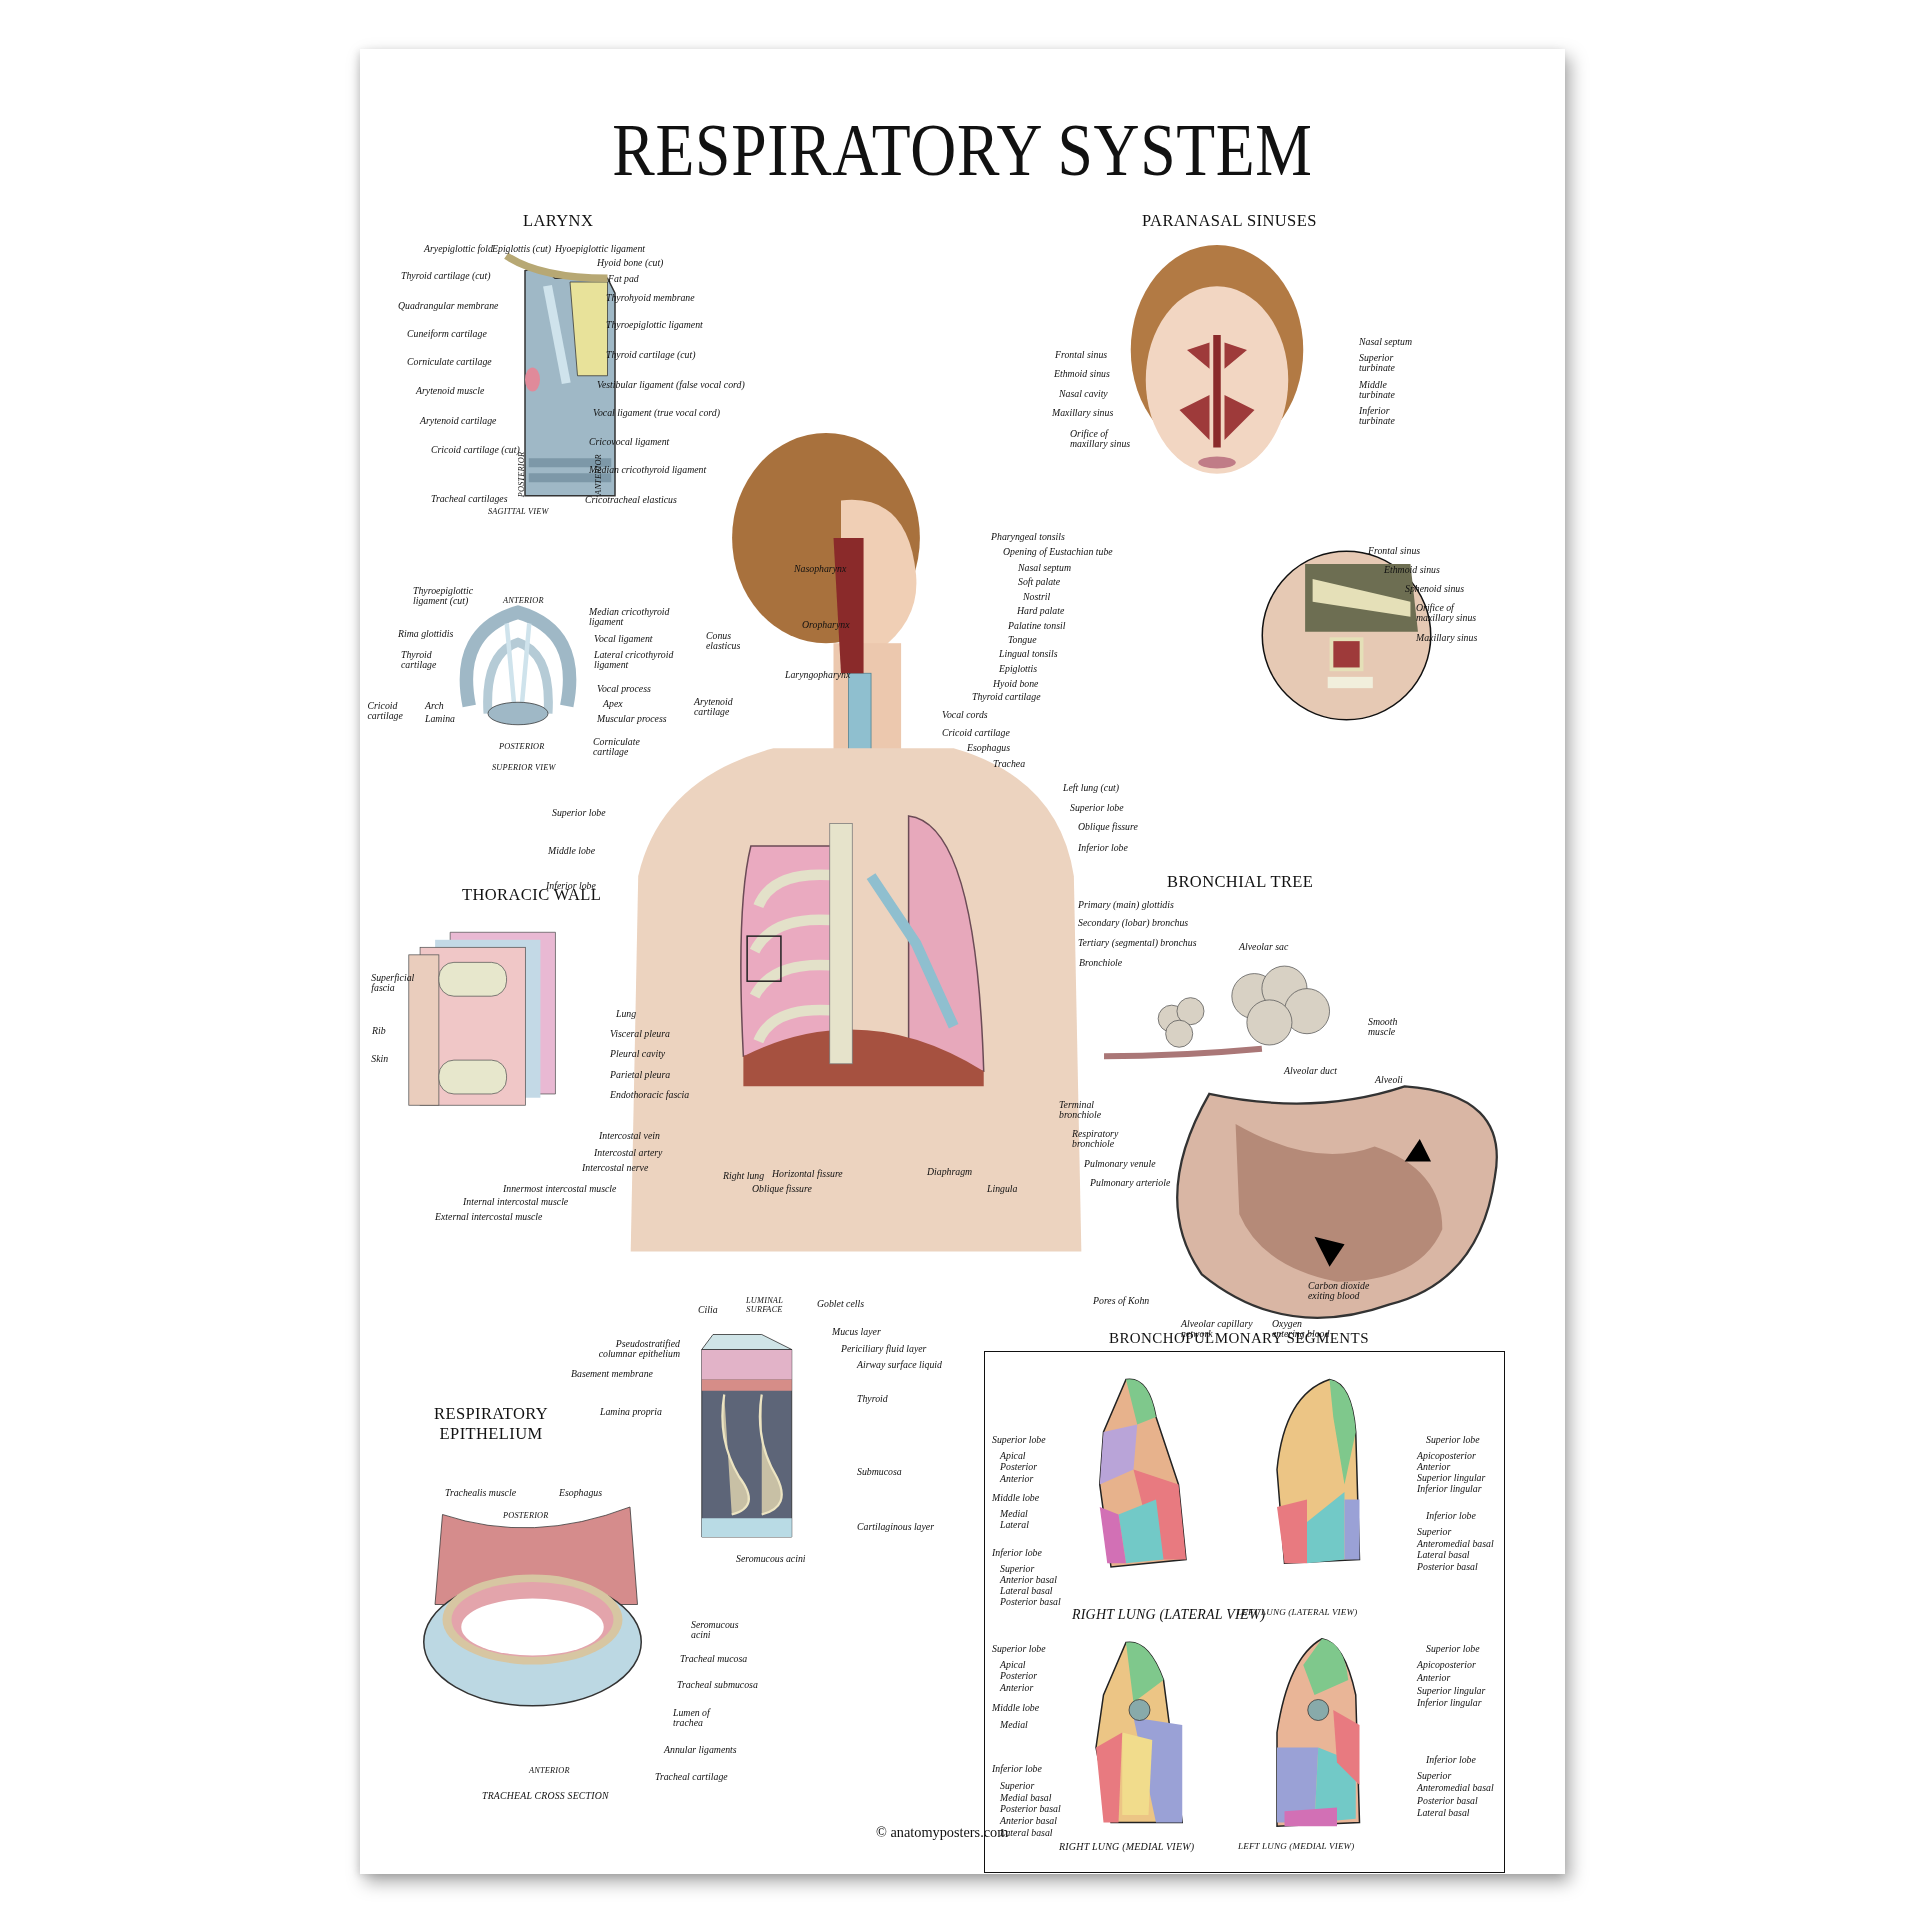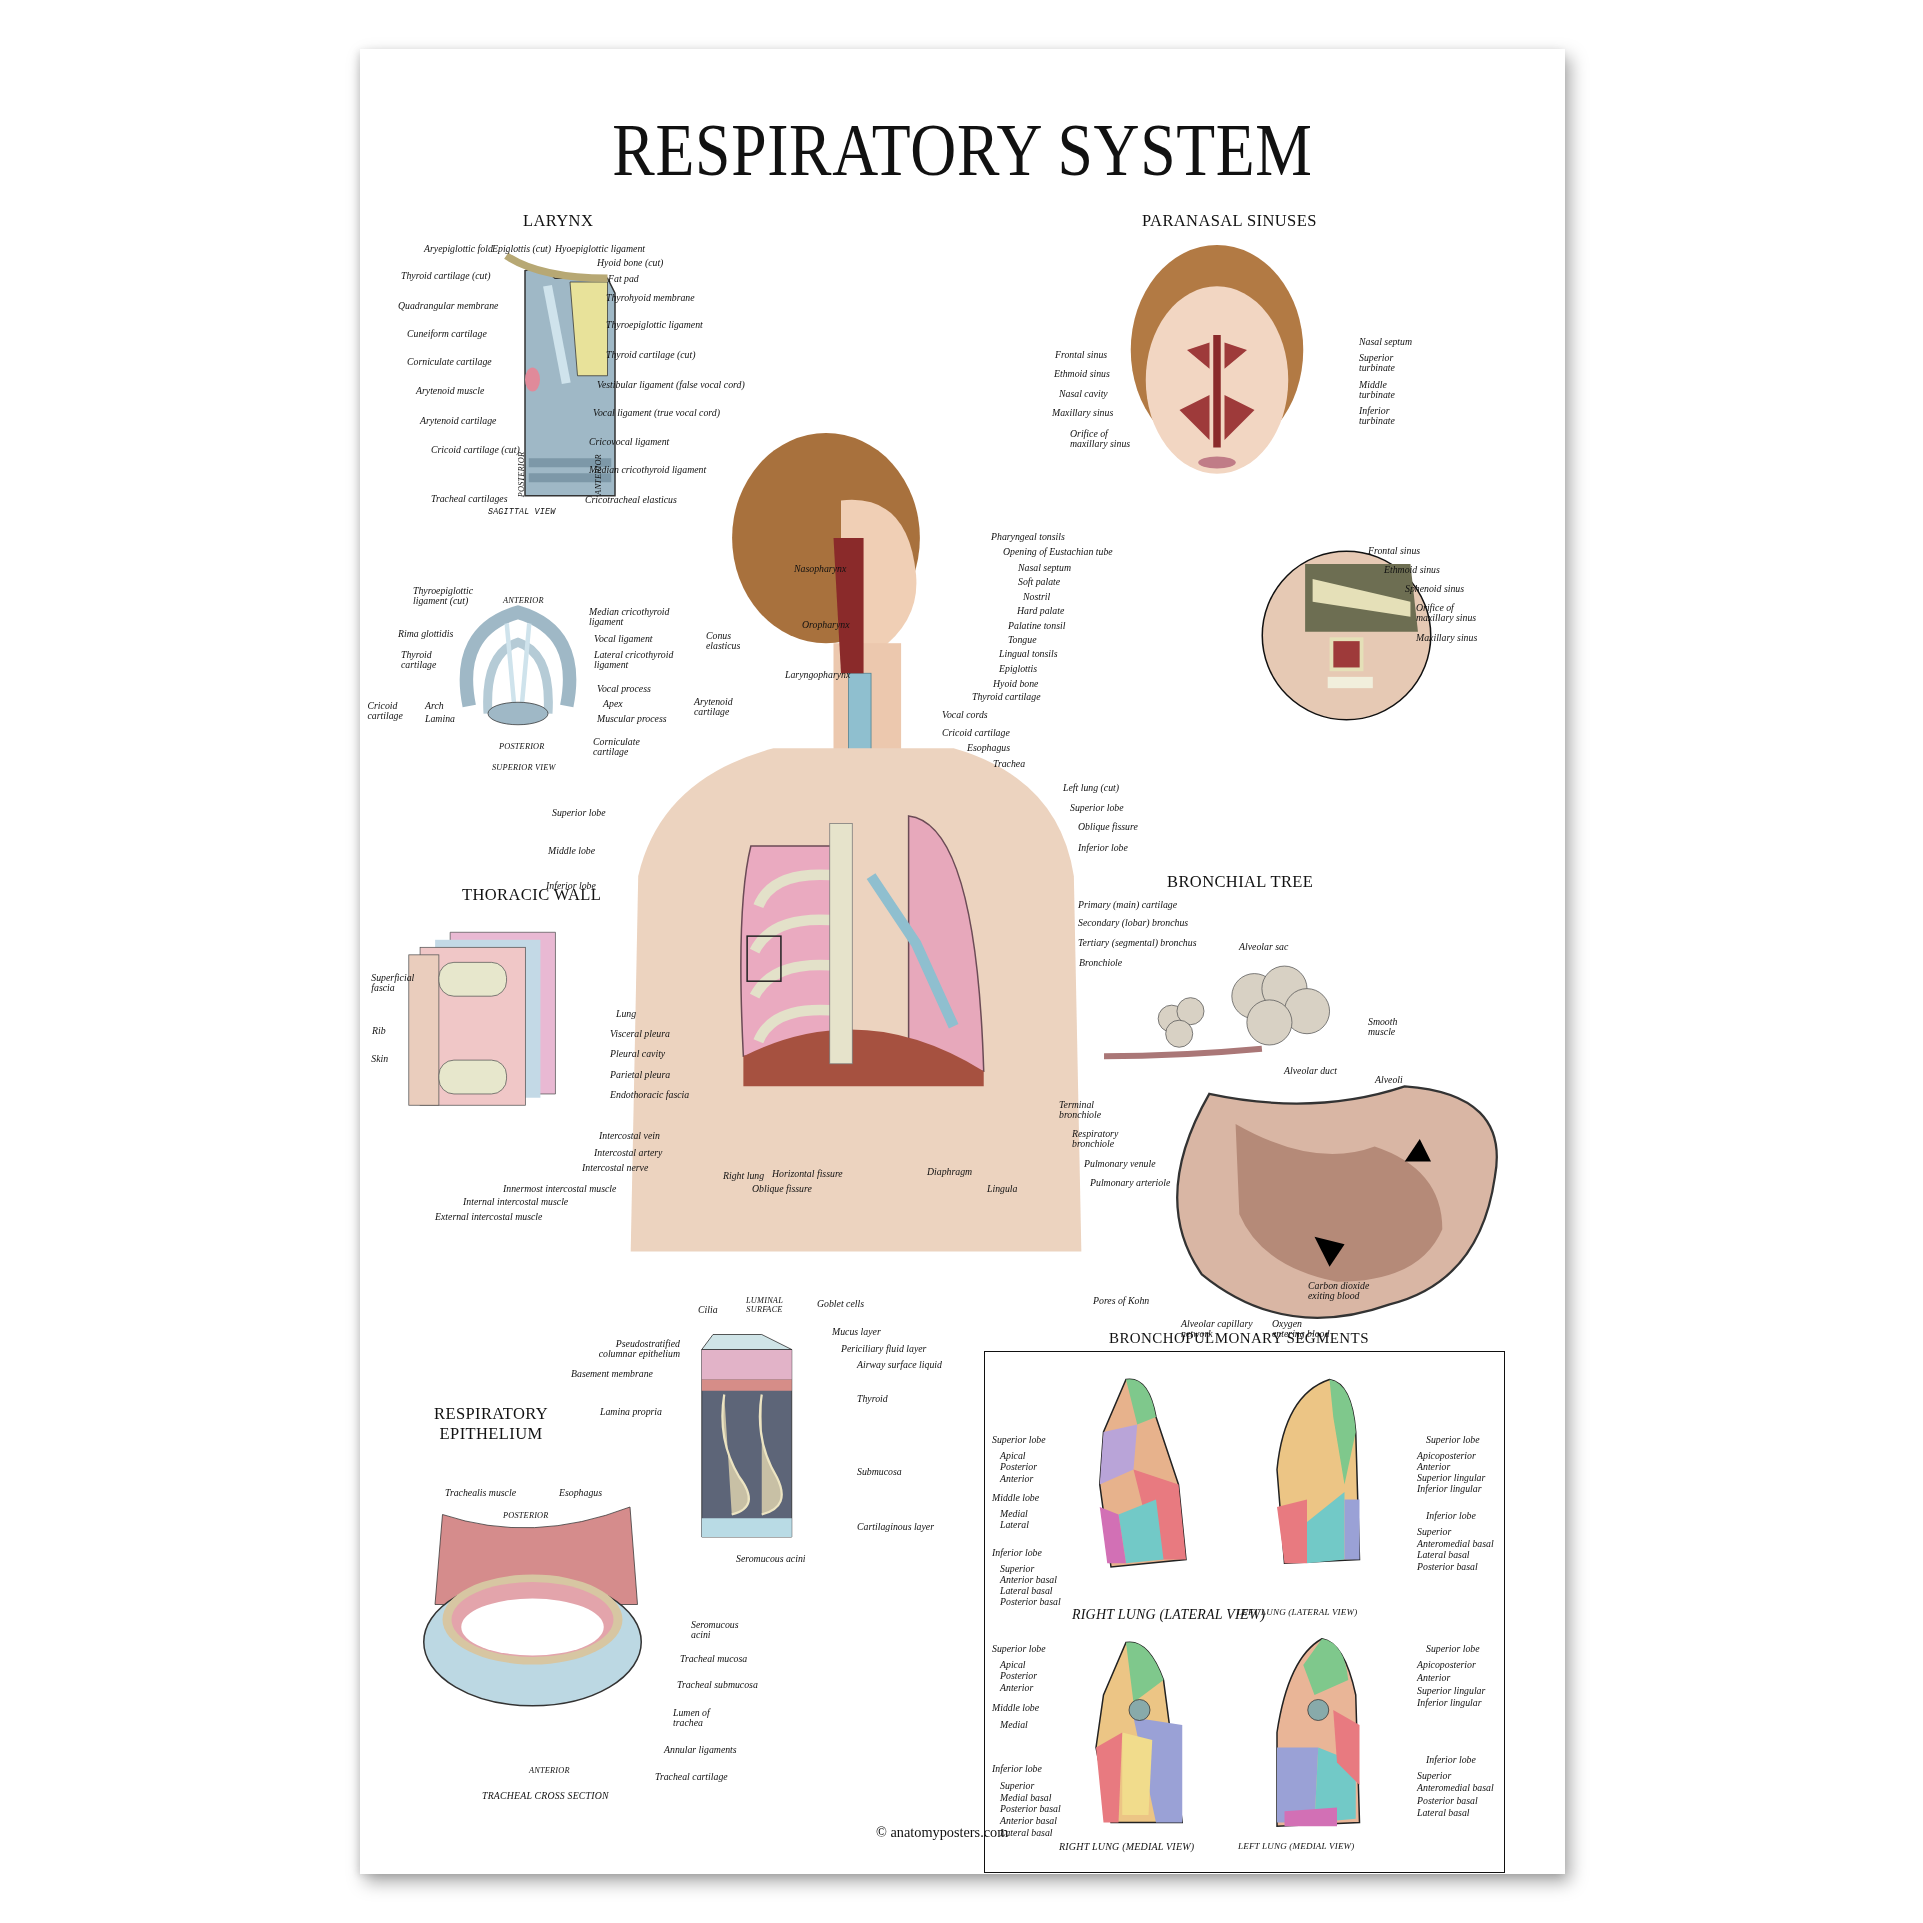--- a/index.html
+++ b/index.html
@@ -28,21 +28,21 @@
       <path d="M40,30 Q60,20 80,40 L150,40 L160,60 L160,330 L40,330 Z" fill="#9fb8c6" stroke="#333" stroke-width="2"></path>
       <path d="M100,45 L150,45 L150,170 L110,170 Z" fill="#e8e29a" stroke="#333"></path>
       <path d="M15,10 Q60,40 150,40" fill="none" stroke="#b7a874" stroke-width="10"></path>
       <path d="M70,50 L95,180" stroke="#cfe3ec" stroke-width="12"></path>
       <ellipse cx="50" cy="175" rx="10" ry="16" fill="#e08a9a"></ellipse>
       <rect x="45" y="280" width="110" height="12" fill="#7d98a8"></rect>
       <rect x="45" y="300" width="110" height="12" fill="#7d98a8"></rect>
     </svg>
     <div class="small-caps" style="left:139px;top:421px;transform:rotate(-90deg);">POSTERIOR</div>
     <div class="small-caps" style="left:218px;top:421px;transform:rotate(-90deg);">ANTERIOR</div>
-    <div class="small-caps" style="left:128px;top:458px;font-family:Liberation Mono, monospace;">SAGITTAL VIEW</div>
+    <div class="small-caps" style="left:128px;top:458px;">SAGITTAL VIEW</div>
 
     <div class="lbl" style="left:64px;top:195px;">Aryepiglottic fold</div>
     <div class="lbl" style="left:41px;top:222px;">Thyroid cartilage (cut)</div>
     <div class="lbl" style="left:38px;top:252px;">Quadrangular membrane</div>
     <div class="lbl" style="left:47px;top:280px;">Cuneiform cartilage</div>
     <div class="lbl" style="left:47px;top:308px;">Corniculate cartilage</div>
     <div class="lbl" style="left:56px;top:337px;">Arytenoid muscle</div>
     <div class="lbl" style="left:60px;top:367px;">Arytenoid cartilage</div>
     <div class="lbl" style="left:71px;top:396px;">Cricoid cartilage (cut)</div>
     <div class="lbl" style="left:71px;top:445px;">Tracheal cartilages</div>
@@ -142,21 +142,21 @@
     <div class="lbl" style="left:633px;top:710px;">Trachea</div>
 
     <div class="lbl" style="left:192px;top:759px;">Superior lobe</div>
     <div class="lbl" style="left:188px;top:797px;">Middle lobe</div>
     <div class="lbl" style="left:186px;top:832px;">Inferior lobe</div>
 
     <div class="lbl" style="left:703px;top:734px;">Left lung (cut)</div>
     <div class="lbl" style="left:710px;top:754px;">Superior lobe</div>
     <div class="lbl" style="left:718px;top:773px;">Oblique fissure</div>
     <div class="lbl" style="left:718px;top:794px;">Inferior lobe</div>
-    <div class="lbl" style="left:718px;top:851px;">Primary (main) cartilage</div>
+    <div class="lbl" style="left:718px;top:851px;">Primary (main) glottidis</div>
     <div class="lbl" style="left:718px;top:869px;">Secondary (lobar) bronchus</div>
     <div class="lbl" style="left:718px;top:889px;">Tertiary (segmental) bronchus</div>
     <div class="lbl" style="left:719px;top:909px;">Bronchiole</div>
 
     <div class="lbl" style="left:363px;top:1122px;">Right lung</div>
     <div class="lbl" style="left:412px;top:1120px;">Horizontal fissure</div>
     <div class="lbl" style="left:392px;top:1135px;">Oblique fissure</div>
     <div class="lbl" style="left:567px;top:1118px;text-align:right;">Diaphragm</div>
     <div class="lbl" style="left:627px;top:1135px;">Lingula</div>
   </div>

